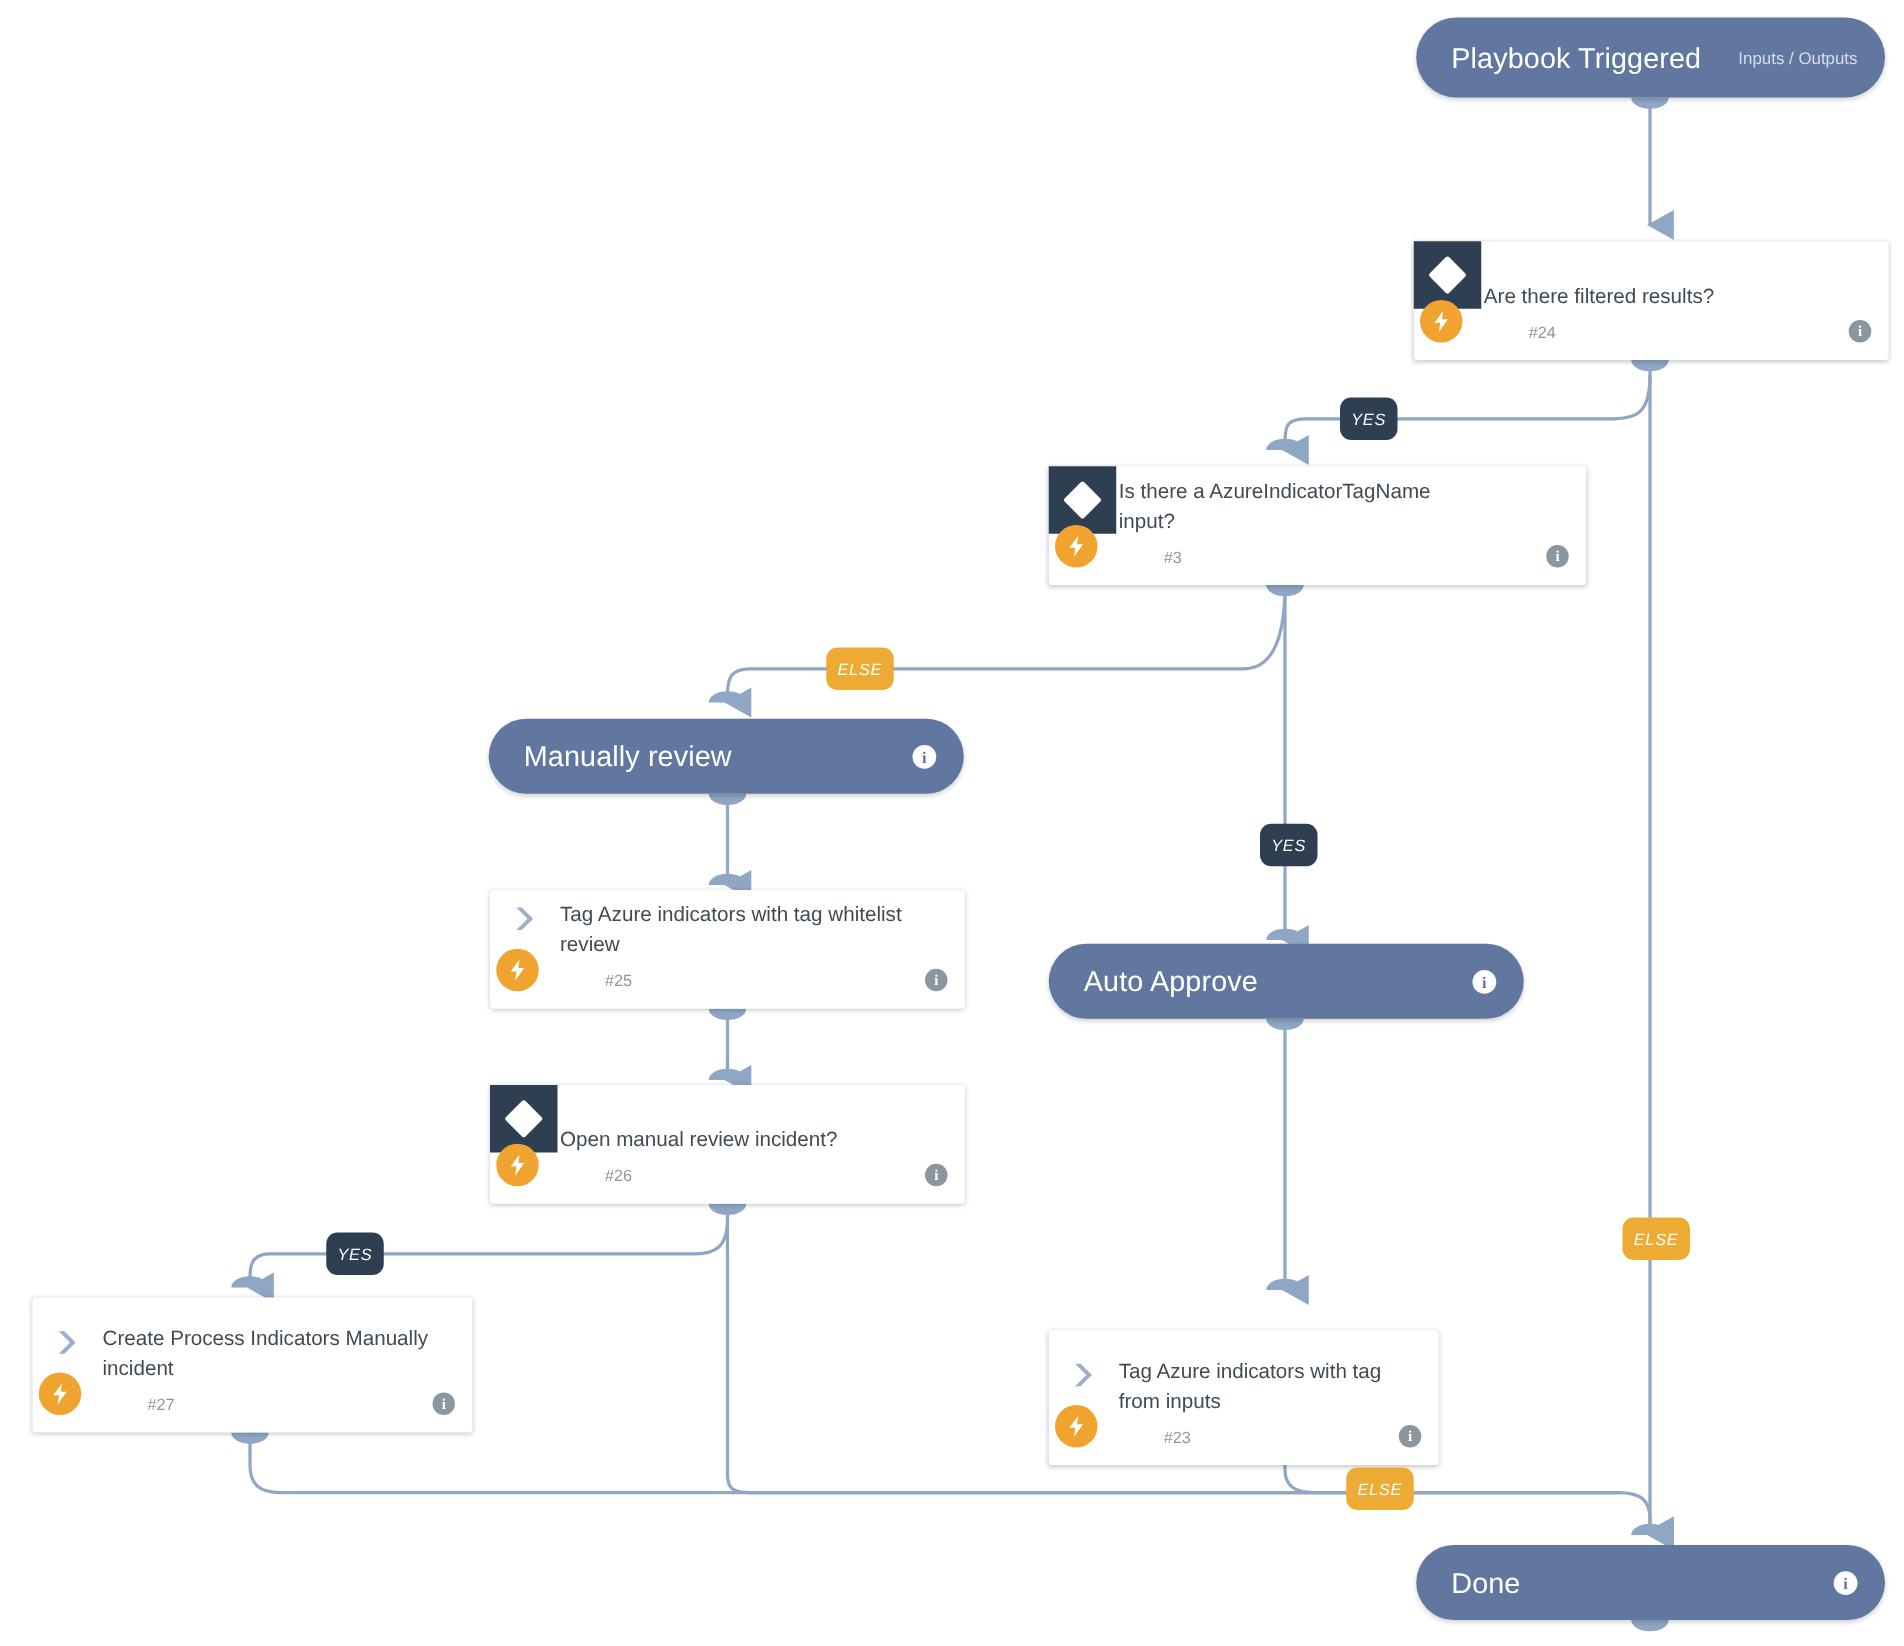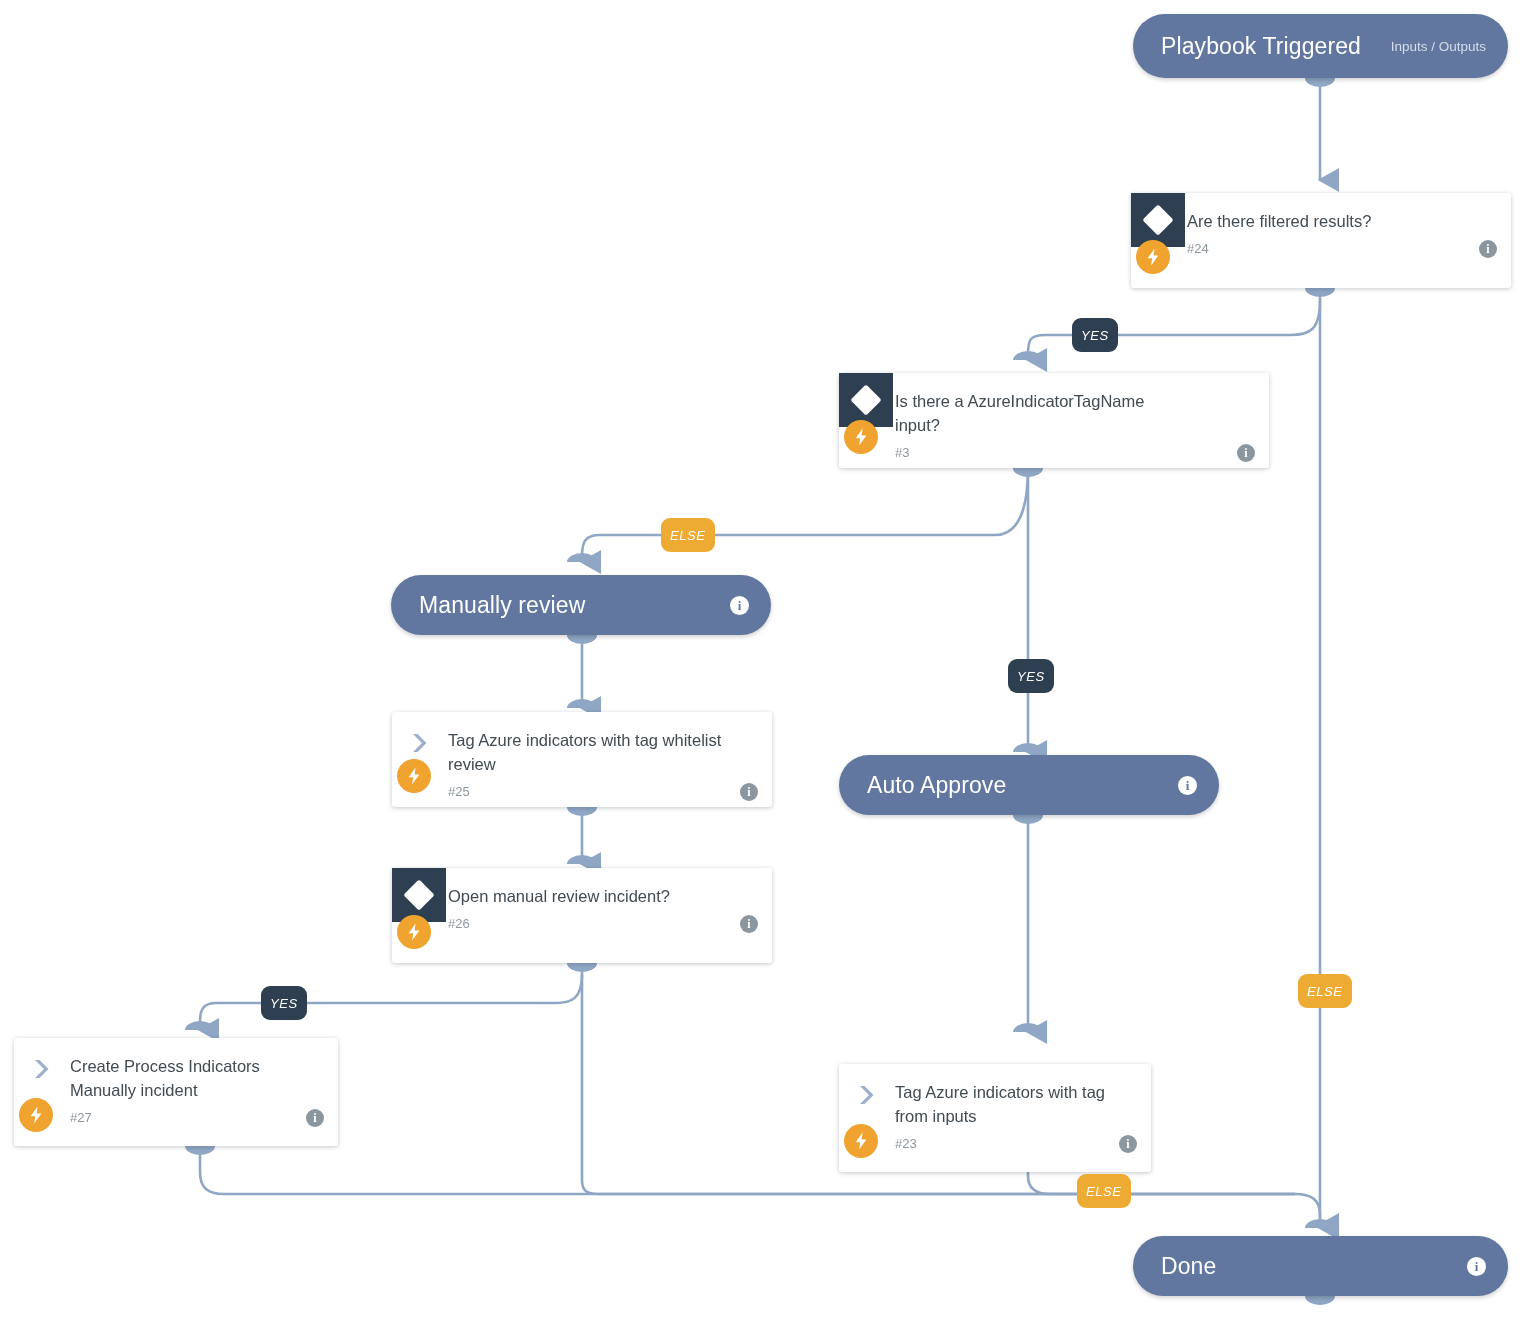--- a/index.html
+++ b/index.html
@@ -95,21 +95,21 @@
     flex: none;
   }
 
   
   .card {
     background: #ffffff;
     border-radius: 3px;
     box-shadow: 0 1px 4px rgba(40,50,70,0.28);
     display: flex;
     flex-direction: column;
-    justify-content: flex-start;
+    justify-content: flex-end;
     overflow: visible;
   }
   .card-body {
     display: flex;
     flex-direction: row;
     padding: 16px 14px 0 0;
   }
   .card-icon-slot {
     width: 56px;
     flex: none;
@@ -123,20 +123,21 @@
     color: #404b53;
     line-height: 1.45;
     padding-top: 1px;
     padding-right: 4px;
   }
   .card-footer {
     display: flex;
     align-items: center;
     padding: 0 14px 14px 0;
     margin-top: 6px;
+    margin-left: 36px;
   }
   .card-id {
     font-size: 13px;
     color: #8d979e;
     margin-left: 56px;
   }
   .card-footer .info-dot-grey {
     margin-left: auto;
   }
 
@@ -352,21 +353,21 @@
       <svg width="20" height="20" viewBox="0 0 20 20" aria-hidden="true">
         <path d="M11.6 1.5 L4.6 11.2 H9.2 L8.1 18.5 L15.4 8.4 H10.6 Z" fill="#ffffff"></path>
       </svg>
     </div>
     <div class="card-footer">
       <span class="card-id">#26</span>
       <span class="info-dot-grey">i</span>
     </div>
   </div>
 
-  <div class="node card" style="left:14px; top:1038px; width:324px; height:108px;">
+  <div class="node card" style="left:26px; top:1038px; width:352px; height:108px;">
     <div class="card-body">
       <div class="card-icon-slot">
         <span class="chevron">
           <svg width="26" height="26" viewBox="0 0 26 26" aria-hidden="true">
             <path d="M6 4 L15 13 L6 22 L10.5 22 L19.5 13 L10.5 4 Z" fill="#9db0cb"></path>
           </svg>
         </span>
       </div>
       <div class="card-title" style="max-width:290px;">Create Process Indicators Manually incident</div>
     </div>

